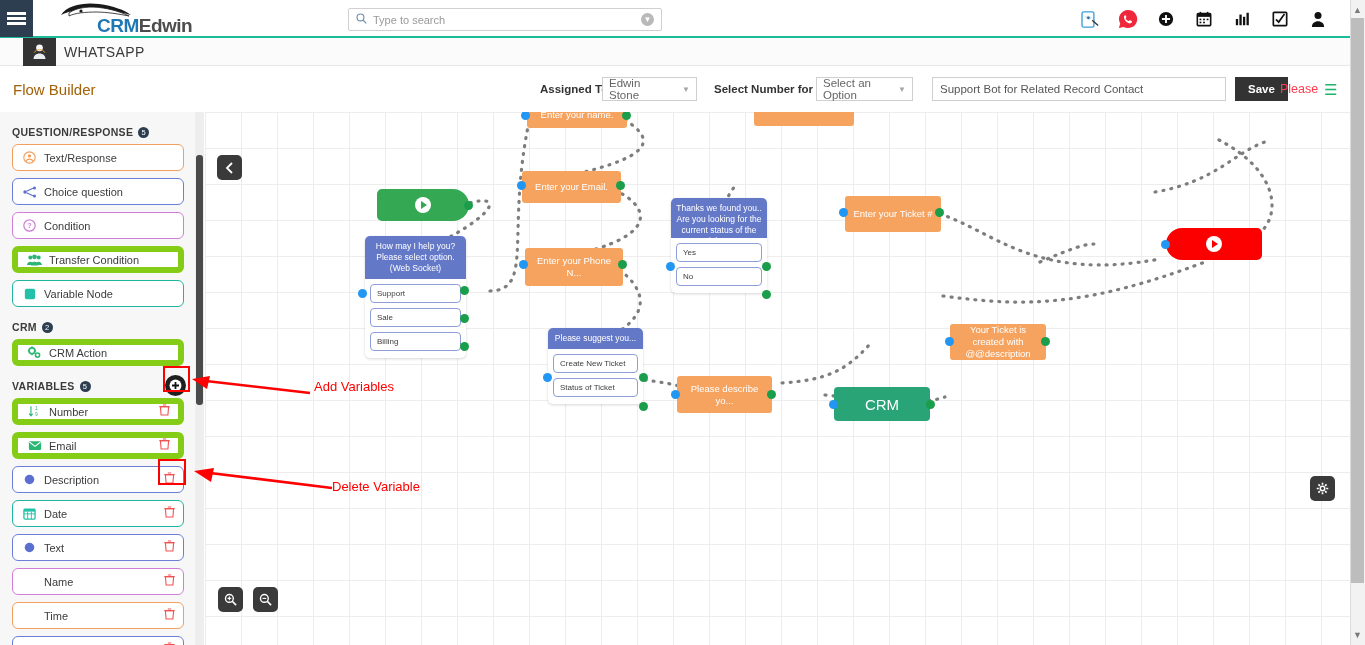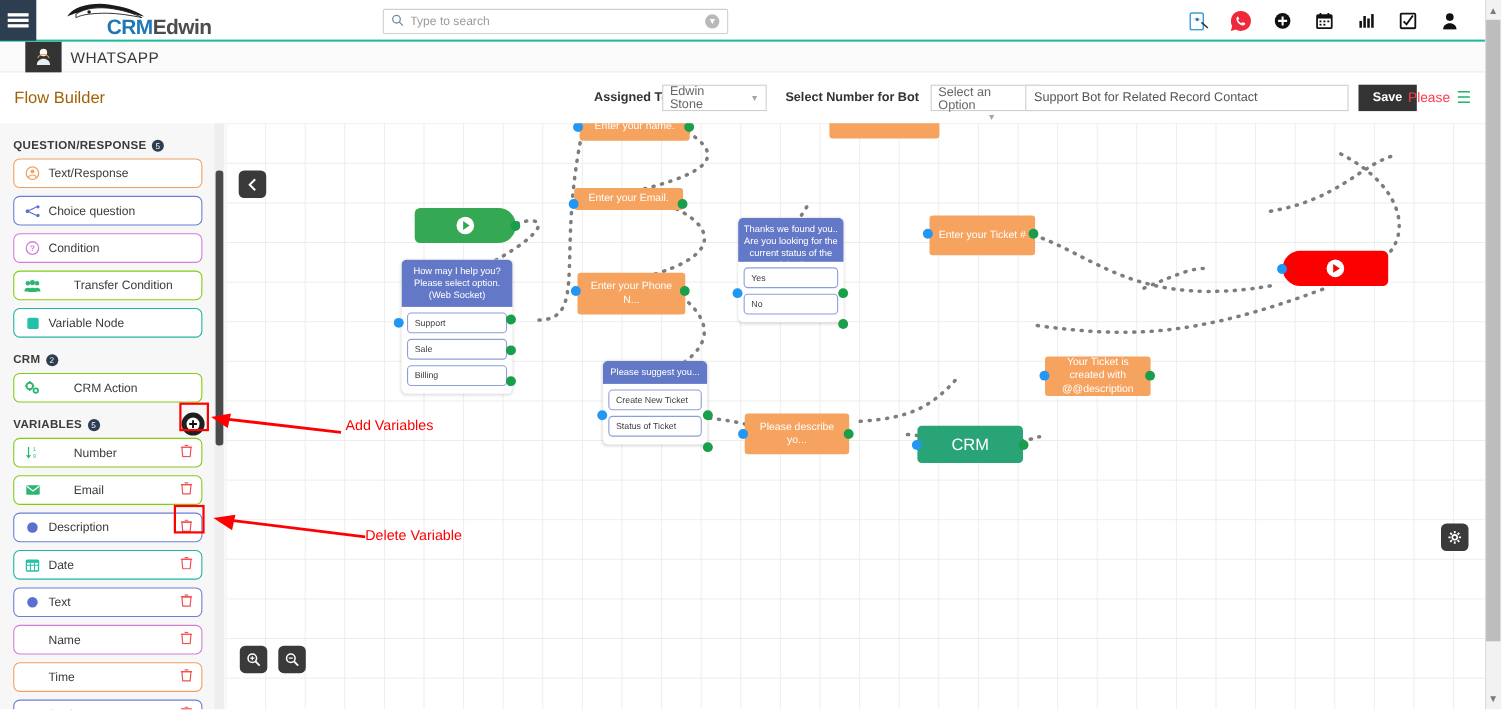--- a/index.html
+++ b/index.html
@@ -97,21 +97,21 @@
     margin: 0 12px 7px 12px; height: 27px; border-radius: 6px;
     background: #fff; display: flex; align-items: center; padding: 0 8px;
     font-size: 11px; color: #3b3b3b; cursor: pointer; position: relative;
   }
   .sb-item .ico { width: 17px; display:flex; align-items:center; justify-content:center; margin-right: 6px; }
   .sb-item .lbl { flex: 1; }
   .sb-item .trash { color:#f05252; font-size: 12px; cursor:pointer; }
   .b-orange { border: 1px solid #f0a060; }
   .b-blue   { border: 1px solid #6b7fd7; }
   .b-purple { border: 1px solid #d07fd8; }
-  .b-green  { border: 1px solid #84cc16; gap: 23px; }
+  .b-green  { border: 6px solid #84cc16; }
   .b-teal   { border: 1px solid #1fb5a0; }
 
   .add-var-btn {
     width: 21px; height: 21px; border-radius: 50%; background: #1f1f1f;
     color: #fff; display:flex; align-items:center; justify-content:center;
     font-size: 13px; cursor: pointer; line-height: 1;
   }
   .hilite-box {
     position: absolute; border: 2px solid #ff0000; background: transparent;
     pointer-events: none; z-index: 40;
@@ -346,21 +346,21 @@
     <span>Flow Builder</span>
   </div>
 
   <div class="toolbar">
     <div style="position:absolute; left:343px;" class="tb-label">Assigned To</div>
     <div class="tb-select" style="position:absolute; left:405px; width:92px;">
       <span>Edwin Stone</span>
       <span class="caret">▼</span>
     </div>
     <div class="tb-label" style="position:absolute; left:517px;">Select Number for Bot</div>
-    <div class="tb-select" style="position:absolute; left:649px; width:97px;flex-direction:column;">
+    <div class="tb-select" style="position:absolute; left:619px; width:97px;">
       <span>Select an Option</span>
       <span class="caret">▼</span>
     </div>
     <input class="tb-text" style="position: absolute; left: 735px;" value="Support Bot for Related Record Contact">
     <button class="tb-save" style="position:absolute; left:1038px;">Save</button>
     <div class="tb-cancel" style="position:absolute; left:1083px;">Please</div>
     <div class="tb-menu" style="position:absolute; left:1127px;">☰</div>
   </div>
 
   <div class="sidebar">
@@ -613,21 +613,21 @@
     <div class="port port-out" style="left:255px; top:174px;"></div>
     <div class="port port-out" style="left:255px; top:202px;"></div>
     <div class="port port-out" style="left:255px; top:230px;"></div>
 
     <div class="node node-msg" style="left:322px; top:-10px; width:100px; height:26px;">
       <span>Enter your name.</span>
     </div>
     <div class="port port-in" style="left:316px; top:-1px;"></div>
     <div class="port port-out" style="left:417px; top:-1px;"></div>
 
-    <div class="node node-msg" style="left:317px; top:59px; width:99px; height:20px;">
+    <div class="node node-msg" style="left:317px; top:59px; width:99px; height:32px;">
       <span>Enter your Email.</span>
     </div>
     <div class="port port-in" style="left:312px; top:69px;"></div>
     <div class="port port-out" style="left:411px; top:69px;"></div>
 
     <div class="node node-msg" style="left:320px; top:136px; width:98px; height:38px;">
       <span>Enter your Phone N...</span>
     </div>
     <div class="port port-in" style="left:314px; top:148px;"></div>
     <div class="port port-out" style="left:413px; top:148px;"></div>

